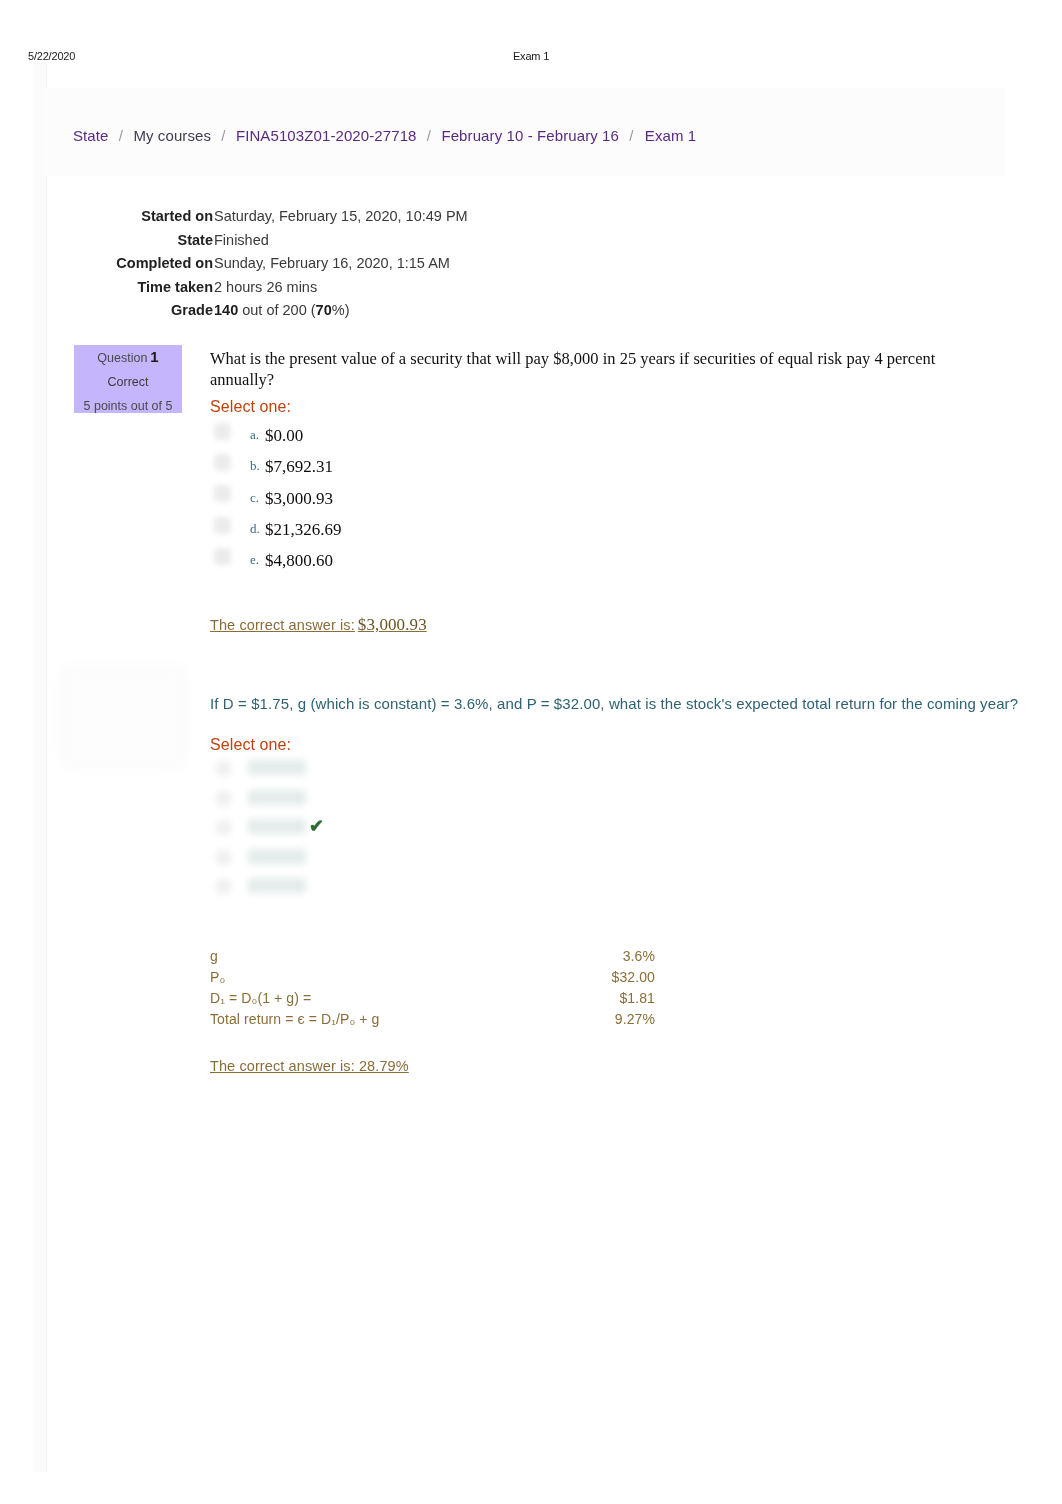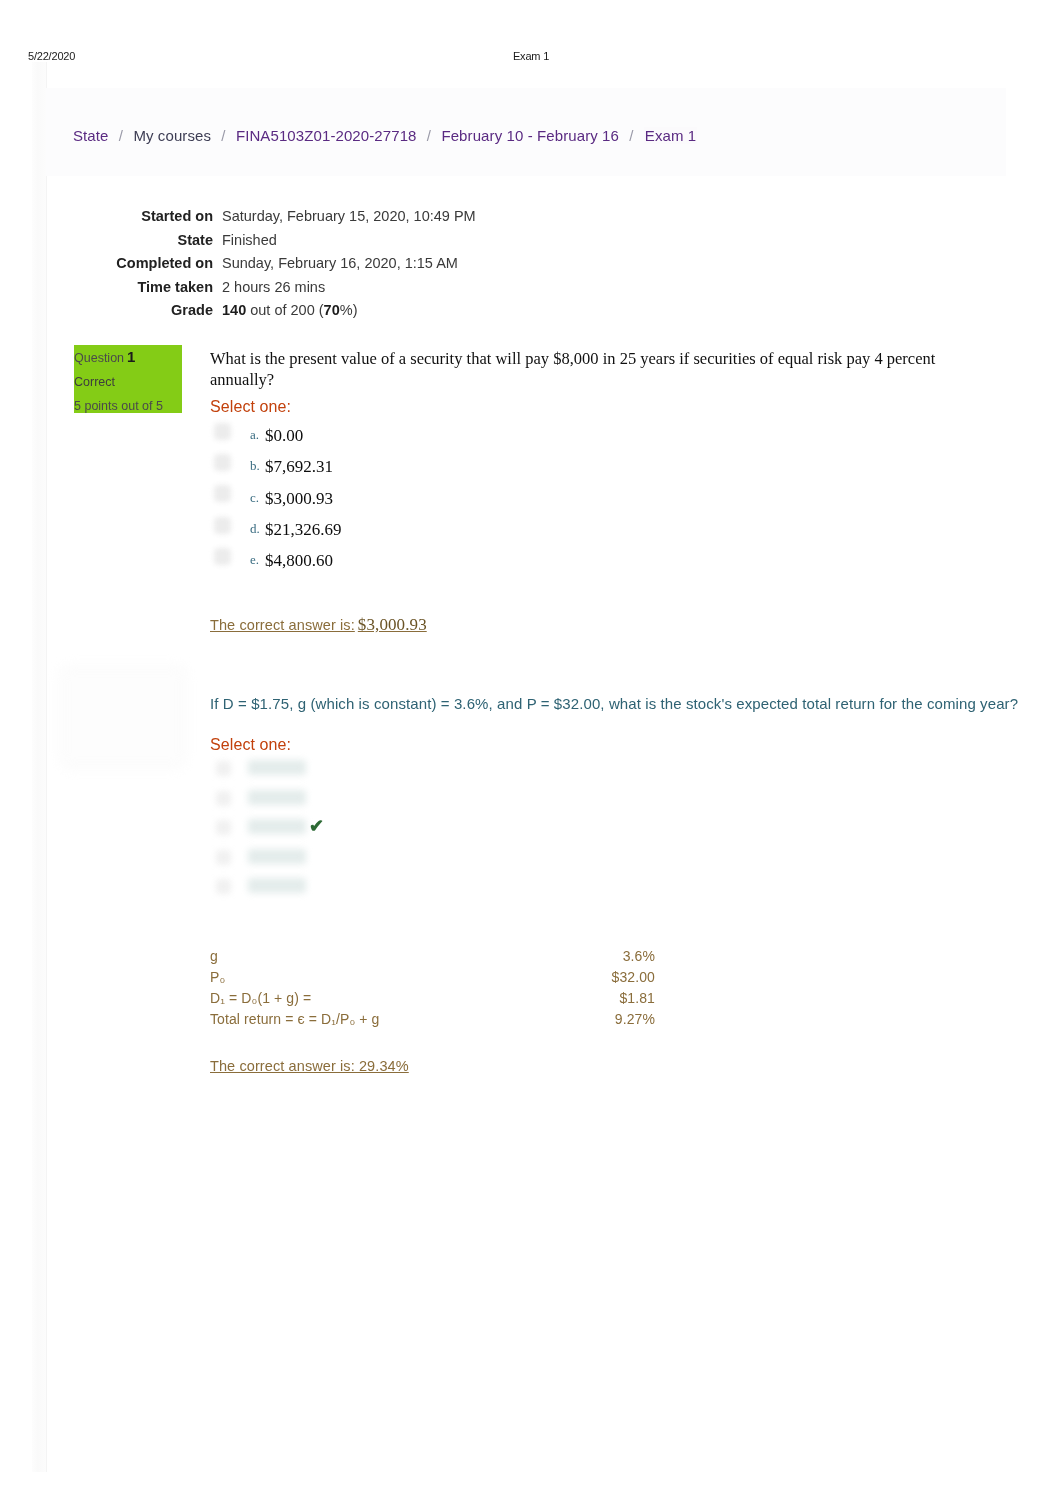--- a/index.html
+++ b/index.html
@@ -106,31 +106,32 @@
   }
   .summary-label {
     width: 140px;
     text-align: right;
     font-weight: bold;
     font-size: 14.5px;
     color: #212121;
     padding-right: 0;
   }
   .summary-value {
-    padding-left: 9px;
+    padding-left: 1px;
     font-size: 14.5px;
     color: #3a3a3a;
   }
   .summary-value b { color: #1c1c1c; }
 
   
   .qinfo {
     position: absolute;
-    background: #84cc16;
+    background: #c4b5fd;
     width: 108px;
+    text-align: center;
   }
   .qinfo .line {
     font-size: 12.5px;
     color: #4a4a4a;
     line-height: 24px;
     white-space: nowrap;
   }
   .qinfo .line .qnum {
     font-size: 15px;
     font-weight: bold;
@@ -431,13 +432,13 @@
   <div class="calc-row">
     <span class="calc-key">D₁ = D₀(1 + g) =</span>
     <span class="calc-val">$1.81</span>
   </div>
   <div class="calc-row">
     <span class="calc-key">Total return = є = D₁/P₀ + g</span>
     <span class="calc-val">9.27%</span>
   </div>
 </div>
 
-<div class="correct-answer" id="correct-2">The correct answer is: 29.34%</div>
+<div class="correct-answer" id="correct-2">The correct answer is: 28.79%</div>
 
 </body></html>

